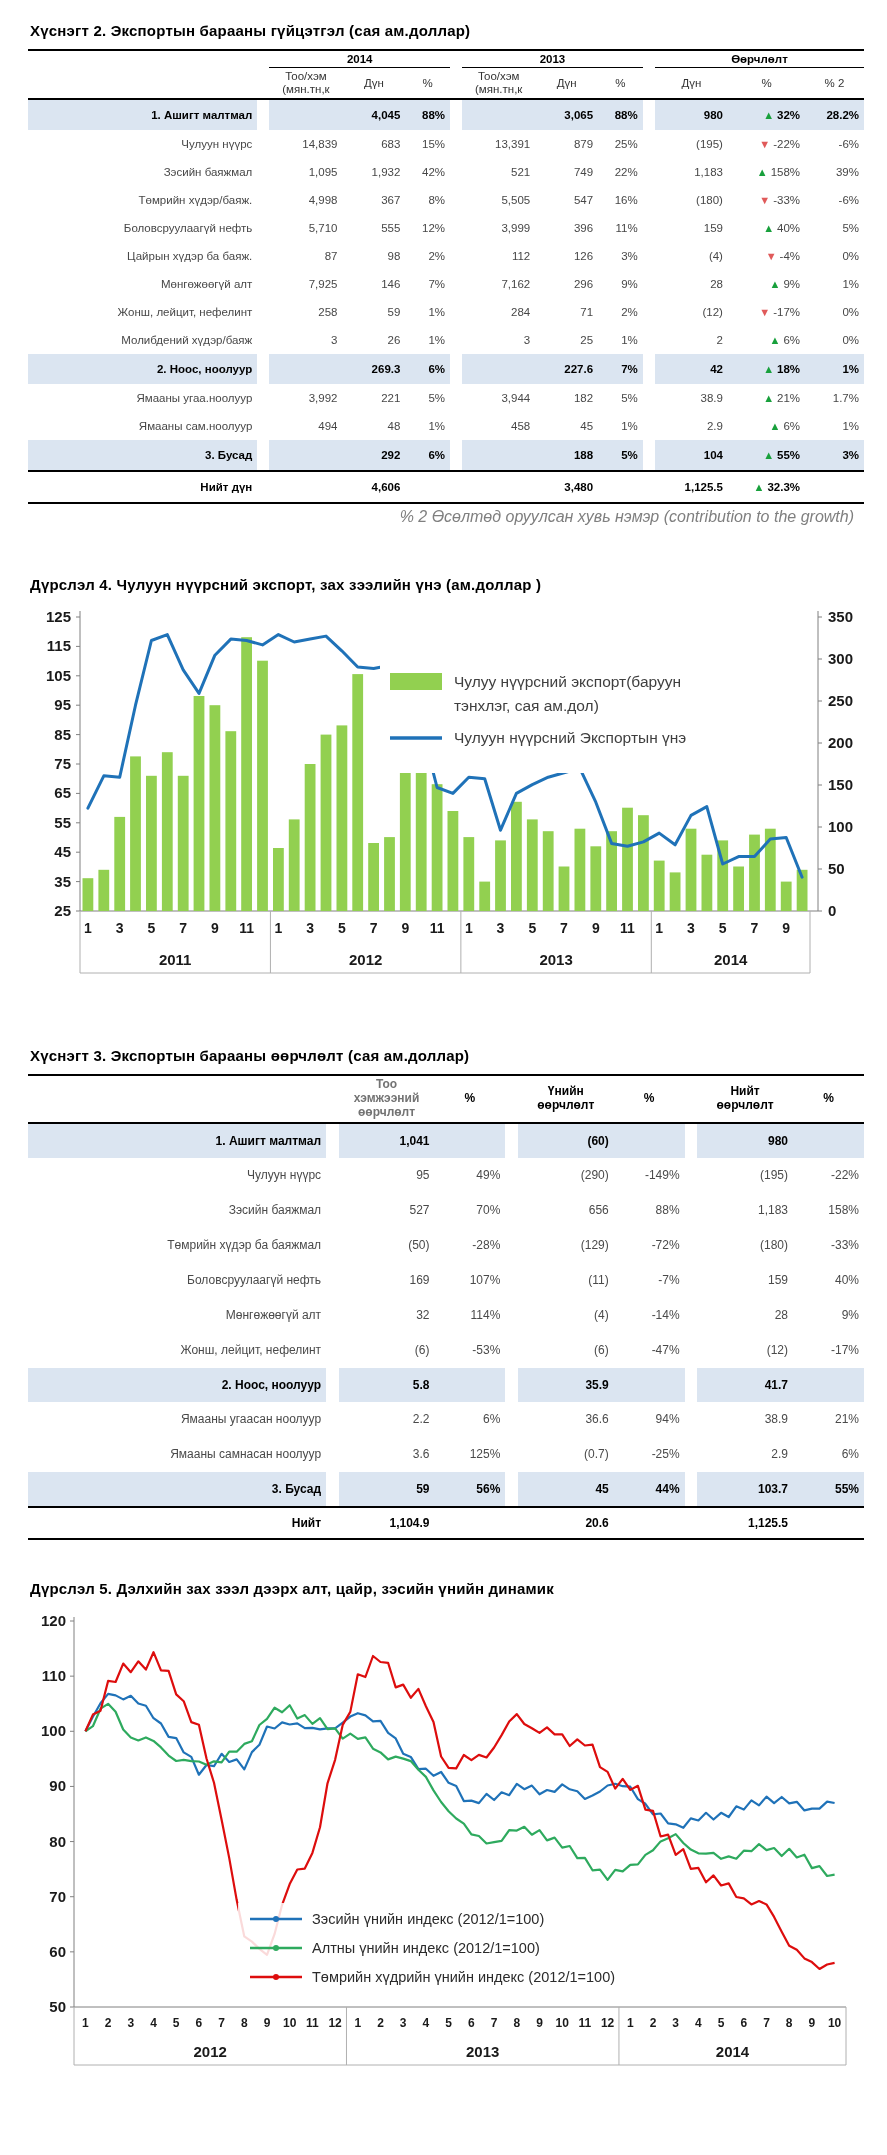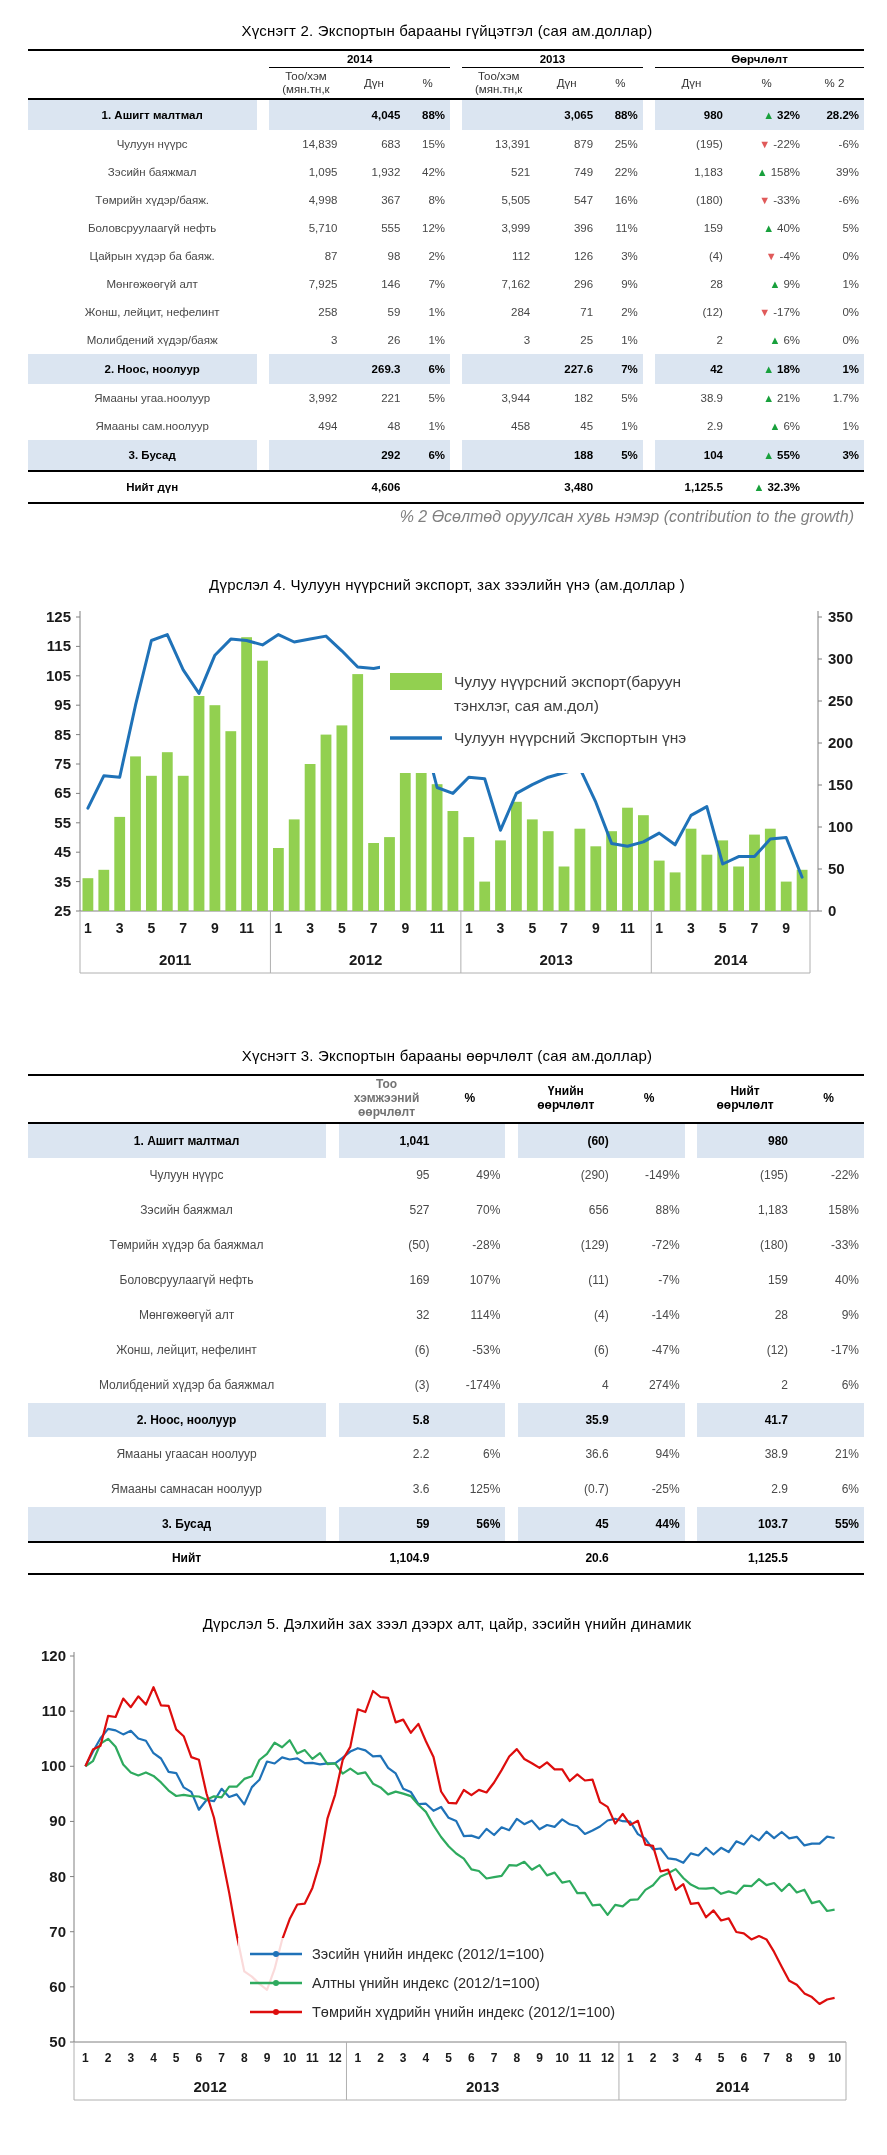--- a/index.html
+++ b/index.html
@@ -1,28 +1,28 @@
 <!DOCTYPE html>
 <html><head>
 <meta charset="utf-8">
 <style>
   html,body{margin:0;padding:0;background:#fff;}
   body{width:887px;font-family:"Liberation Sans",sans-serif;color:#000;}
   .page{width:887px;padding:0;}
   .section{margin:0 0 0 28px;width:836px;}
-  .sec-title{font-size:15px;font-weight:normal;margin:22px 0 10px 2px;letter-spacing:.2px;text-align:center;}
+  .sec-title{font-size:15px;font-weight:bold;margin:22px 0 10px 2px;letter-spacing:.2px;}
   
   table{border-collapse:collapse;width:836px;table-layout:fixed;font-size:11.5px;}
   th,td{padding:2px 5px;vertical-align:middle;white-space:nowrap;overflow:hidden;}
   thead{border-top:2px solid #000;}
   tr.sub th{border-bottom:2px solid #000;}
   th{font-weight:bold;font-size:11.5px;}
   .yspan{text-align:center;border-bottom:1px solid #000;}
   .subh{text-align:center;font-weight:normal;color:#333;white-space:pre-line;line-height:1.15;}
-  td.name{text-align:center;padding-left:24px;}
+  td.name{text-align:right;padding-left:24px;}
   td.num,td.pctA{text-align:right;}
   td.pct,td.pct2{text-align:right;}
   col.gut{width:12px;}
   tr.item td{color:#474747;height:24px;}
   tr.group td{font-weight:bold;color:#000;height:26px;}
   td.bg{background:#dbe5f1;}
   tr.total td{font-weight:bold;border-top:2px solid #000;border-bottom:2px solid #000;height:26px;}
   .arr{font-size:11px;margin-right:3px;}
   .arr.up{color:#18a03c;}
   .arr.down{color:#e05a5a;}
@@ -553,32 +553,20 @@
             <td class="gut"></td>
             <td class="num">(6)</td>
             <td class="pct">-53%</td>
             <td class="gut"></td>
             <td class="num">(6)</td>
             <td class="pct">-47%</td>
             <td class="gut"></td>
             <td class="num">(12)</td>
             <td class="pct">-17%</td>
           </tr>
-          <tr class="item">
-            <td class="name">Молибдений хүдэр ба баяжмал</td>
-            <td class="gut"></td>
-            <td class="num">(3)</td>
-            <td class="pct">-174%</td>
-            <td class="gut"></td>
-            <td class="num">4</td>
-            <td class="pct">274%</td>
-            <td class="gut"></td>
-            <td class="num">2</td>
-            <td class="pct">6%</td>
-          </tr>
           <tr class="group">
             <td class="name bg">2. Ноос, ноолуур</td>
             <td class="gut"></td>
             <td class="num bg">5.8</td>
             <td class="pct bg"></td>
             <td class="gut"></td>
             <td class="num bg">35.9</td>
             <td class="pct bg"></td>
             <td class="gut"></td>
             <td class="num bg">41.7</td>

